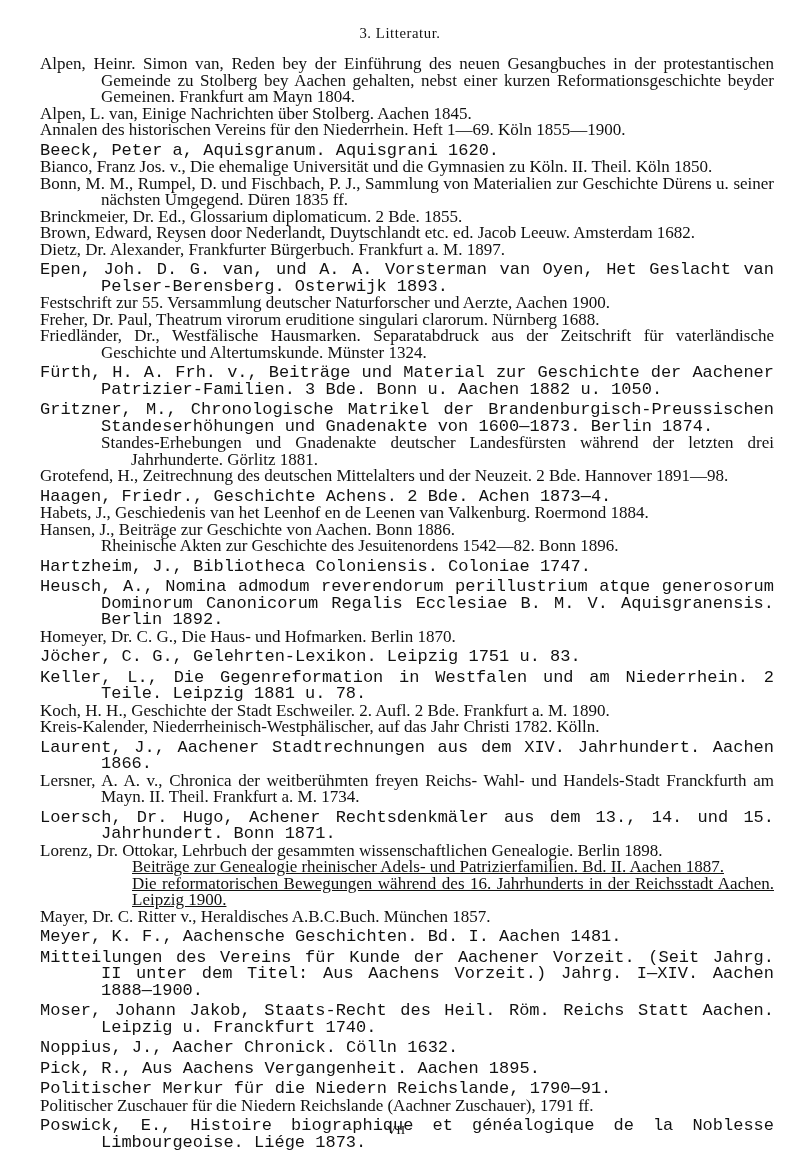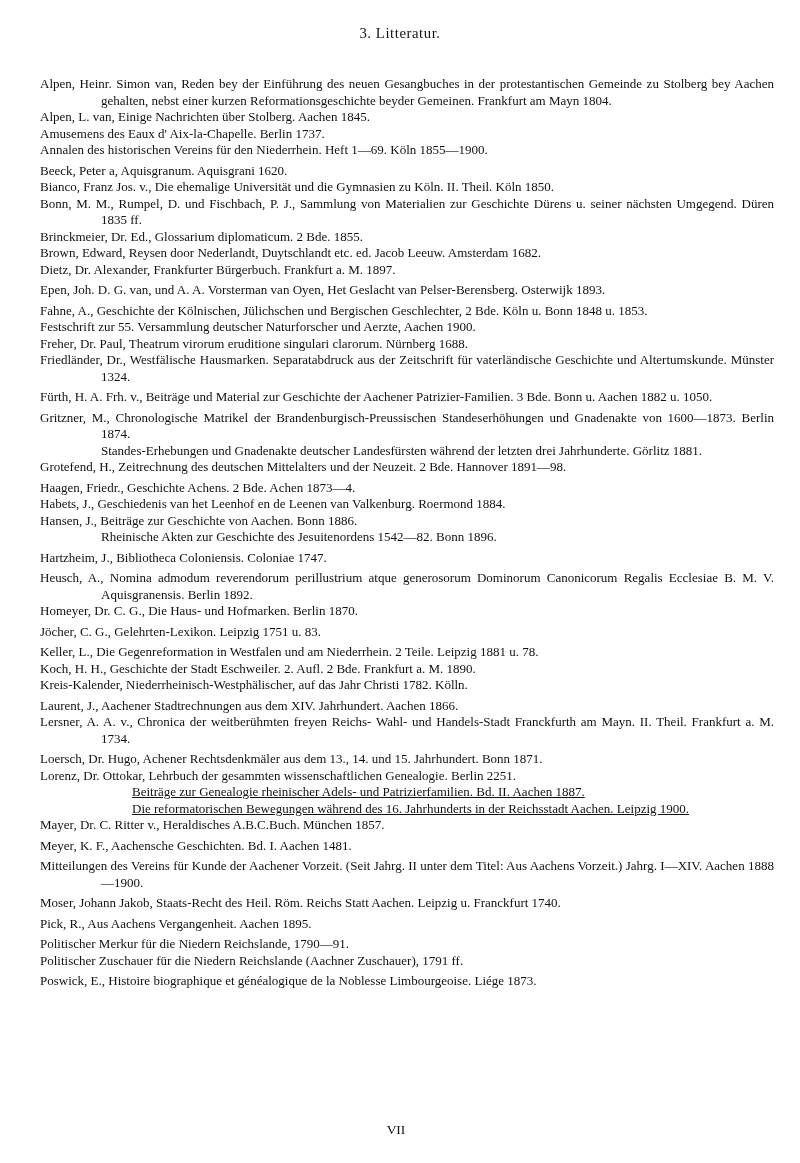--- a/index.html
+++ b/index.html
@@ -6,27 +6,27 @@
   body {
     width: 800px; height: 1163px; position: relative; overflow: hidden;
     font-family: "Liberation Serif", serif; color: #111;
   }
   .title {
     position: absolute; left: 0; right: 0; top: 24px; text-align: center;
     font-size: 15.5px; letter-spacing: 0.6px; transform: scaleX(0.95);
   }
   .list {
     position: absolute; left: 40px; top: 56px; width: 734px;
-    font-size: 13px; line-height: 16.5px; margin-top: 20px;
+    font-size: 17px; line-height: 16.5px;
   }
   .entry {
     padding-left: 61px; text-indent: -61px; text-align: justify;
     margin: 0;
   }
-  .entry.gap { margin-top: 4px; }
+  .entry.gap { margin-top: 4px; font-family: Liberation Mono, monospace; }
   .sub { padding-left: 61px; }
   .sub .subline { padding-left: 30px; text-indent: -30px; text-align: justify; }
   .sub.deep .subline { padding-left: 31px; text-indent: 0; text-decoration: underline; }
   .sub.deep { padding-left: 92px; }
   .sub.deep .subline { padding-left: 0; text-indent: 0; }
   .pageno {
     position: absolute; left: 0; right: 8px; top: 1122px; text-align: center;
     font-size: 13.5px;
   }
 </style>
@@ -37,23 +37,20 @@
   <div class="title">3. Litteratur.</div>
 
   <div class="list" id="bib-list">
       <div>
         <p class="entry">Alpen, Heinr. Simon van, Reden bey der Einführung des neuen Gesangbuches in der protestantischen Gemeinde zu Stolberg bey Aachen gehalten, nebst einer kurzen Reformationsgeschichte beyder Gemeinen. Frankfurt am Mayn 1804.</p>
       </div>
       <div>
         <p class="entry">Alpen, L. van, Einige Nachrichten über Stolberg. Aachen 1845.</p>
       </div>
       <div>
-        <p class="entry">Amusemens des Eaux d' Aix-la-Chapelle. Berlin 1737.</p>
-      </div>
-      <div>
         <p class="entry">Annalen des historischen Vereins für den Niederrhein. Heft 1—69. Köln 1855—1900.</p>
       </div>
       <div>
         <p class="entry gap">Beeck, Peter a, Aquisgranum. Aquisgrani 1620.</p>
       </div>
       <div>
         <p class="entry">Bianco, Franz Jos. v., Die ehemalige Universität und die Gymnasien zu Köln. II. Theil. Köln 1850.</p>
       </div>
       <div>
         <p class="entry">Bonn, M. M., Rumpel, D. und Fischbach, P. J., Sammlung von Materialien zur Geschichte Dürens u. seiner nächsten Umgegend. Düren 1835 ff.</p>
@@ -62,23 +59,20 @@
         <p class="entry">Brinckmeier, Dr. Ed., Glossarium diplomaticum. 2 Bde. 1855.</p>
       </div>
       <div>
         <p class="entry">Brown, Edward, Reysen door Nederlandt, Duytschlandt etc. ed. Jacob Leeuw. Amsterdam 1682.</p>
       </div>
       <div>
         <p class="entry">Dietz, Dr. Alexander, Frankfurter Bürgerbuch. Frankfurt a. M. 1897.</p>
       </div>
       <div>
         <p class="entry gap">Epen, Joh. D. G. van, und A. A. Vorsterman van Oyen, Het Geslacht van Pelser-Berensberg. Osterwijk 1893.</p>
-      </div>
-      <div>
-        <p class="entry gap">Fahne, A., Geschichte der Kölnischen, Jülichschen und Bergischen Geschlechter, 2 Bde. Köln u. Bonn 1848 u. 1853.</p>
       </div>
       <div>
         <p class="entry">Festschrift zur 55. Versammlung deutscher Naturforscher und Aerzte, Aachen 1900.</p>
       </div>
       <div>
         <p class="entry">Freher, Dr. Paul, Theatrum virorum eruditione singulari clarorum. Nürnberg 1688.</p>
       </div>
       <div>
         <p class="entry">Friedländer, Dr., Westfälische Hausmarken. Separatabdruck aus der Zeitschrift für vaterländische Geschichte und Altertumskunde. Münster 1324.</p>
       </div>
@@ -130,41 +124,44 @@
       <div>
         <p class="entry gap">Laurent, J., Aachener Stadtrechnungen aus dem XIV. Jahrhundert. Aachen 1866.</p>
       </div>
       <div>
         <p class="entry">Lersner, A. A. v., Chronica der weitberühmten freyen Reichs- Wahl- und Handels-Stadt Franckfurth am Mayn. II. Theil. Frankfurt a. M. 1734.</p>
       </div>
       <div>
         <p class="entry gap">Loersch, Dr. Hugo, Achener Rechtsdenkmäler aus dem 13., 14. und 15. Jahrhundert. Bonn 1871.</p>
       </div>
       <div>
-        <p class="entry">Lorenz, Dr. Ottokar, Lehrbuch der gesammten wissenschaftlichen Genealogie. Berlin 2251.</p>
+        <p class="entry">Lorenz, Dr. Ottokar, Lehrbuch der gesammten wissenschaftlichen Genealogie. Berlin 1898.</p>
       </div>
       <div>
         <div class="sub deep">
           <div class="subline">Beiträge zur Genealogie rheinischer Adels- und Patrizierfamilien. Bd. II. Aachen 1887.</div>
           <div class="subline">Die reformatorischen Bewegungen während des 16. Jahrhunderts in der Reichsstadt Aachen. Leipzig 1900.</div>
         </div>
       </div>
       <div>
         <p class="entry">Mayer, Dr. C. Ritter v., Heraldisches A.B.C.Buch. München 1857.</p>
       </div>
       <div>
         <p class="entry gap">Meyer, K. F., Aachensche Geschichten. Bd. I. Aachen 1481.</p>
       </div>
       <div>
         <p class="entry gap">Mitteilungen des Vereins für Kunde der Aachener Vorzeit. (Seit Jahrg. II unter dem Titel: Aus Aachens Vorzeit.) Jahrg. I—XIV. Aachen 1888—1900.</p>
       </div>
       <div>
         <p class="entry gap">Moser, Johann Jakob, Staats-Recht des Heil. Röm. Reichs Statt Aachen. Leipzig u. Franckfurt 1740.</p>
       </div>
       <div>
+        <p class="entry gap">Noppius, J., Aacher Chronick. Cölln 1632.</p>
+      </div>
+      <div>
         <p class="entry gap">Pick, R., Aus Aachens Vergangenheit. Aachen 1895.</p>
       </div>
       <div>
         <p class="entry gap">Politischer Merkur für die Niedern Reichslande, 1790—91.</p>
       </div>
       <div>
         <p class="entry">Politischer Zuschauer für die Niedern Reichslande (Aachner Zuschauer), 1791 ff.</p>
       </div>
       <div>
         <p class="entry gap">Poswick, E., Histoire biographique et généalogique de la Noblesse Limbourgeoise. Liége 1873.</p>

